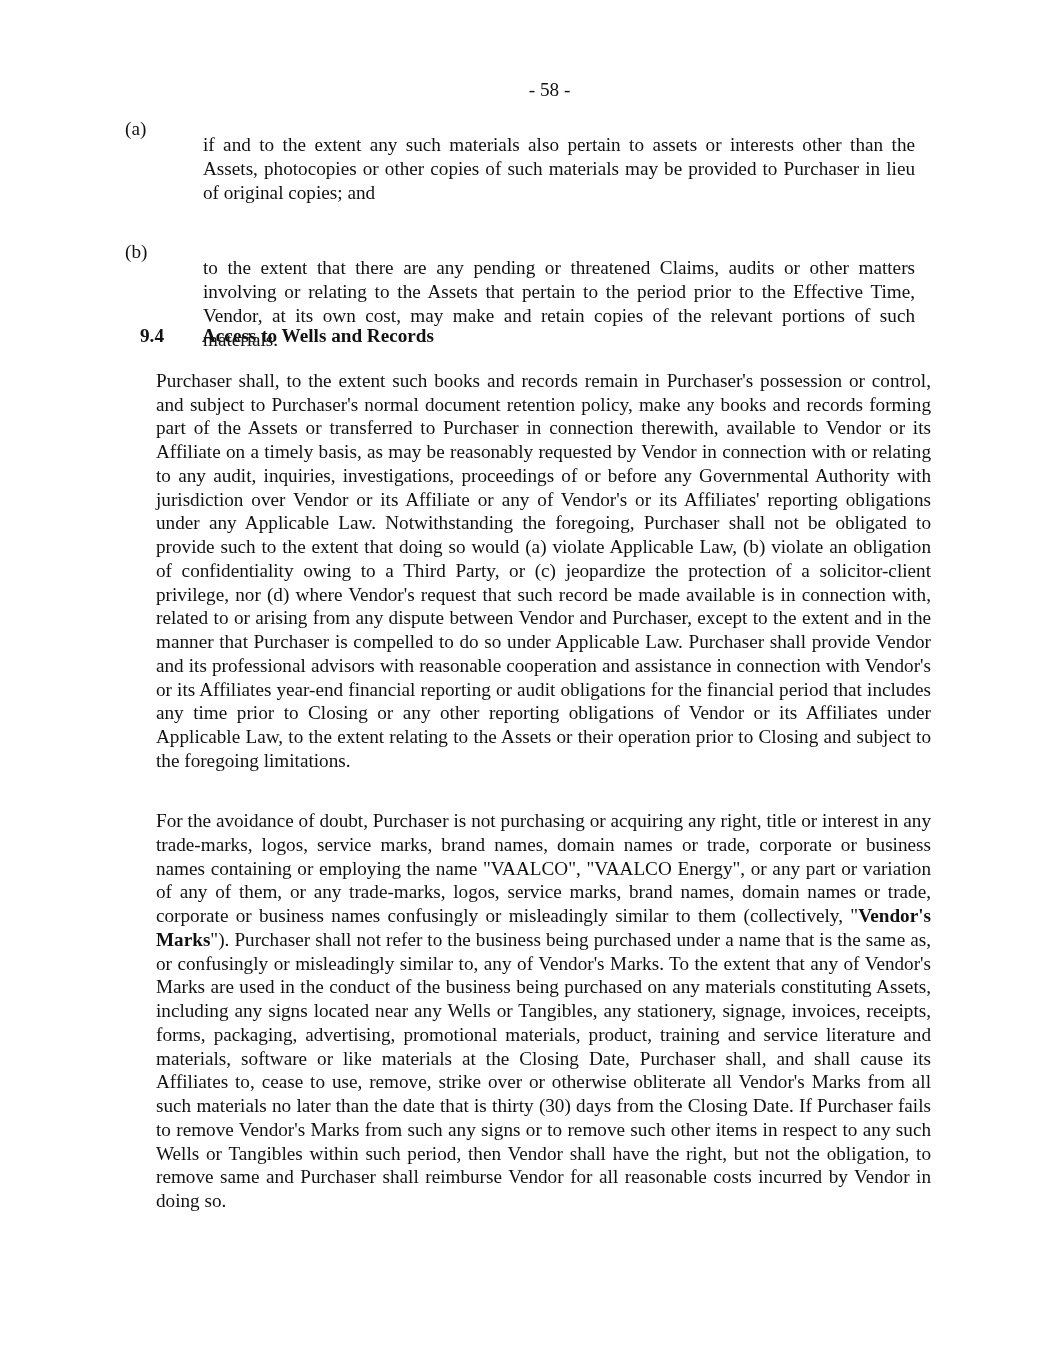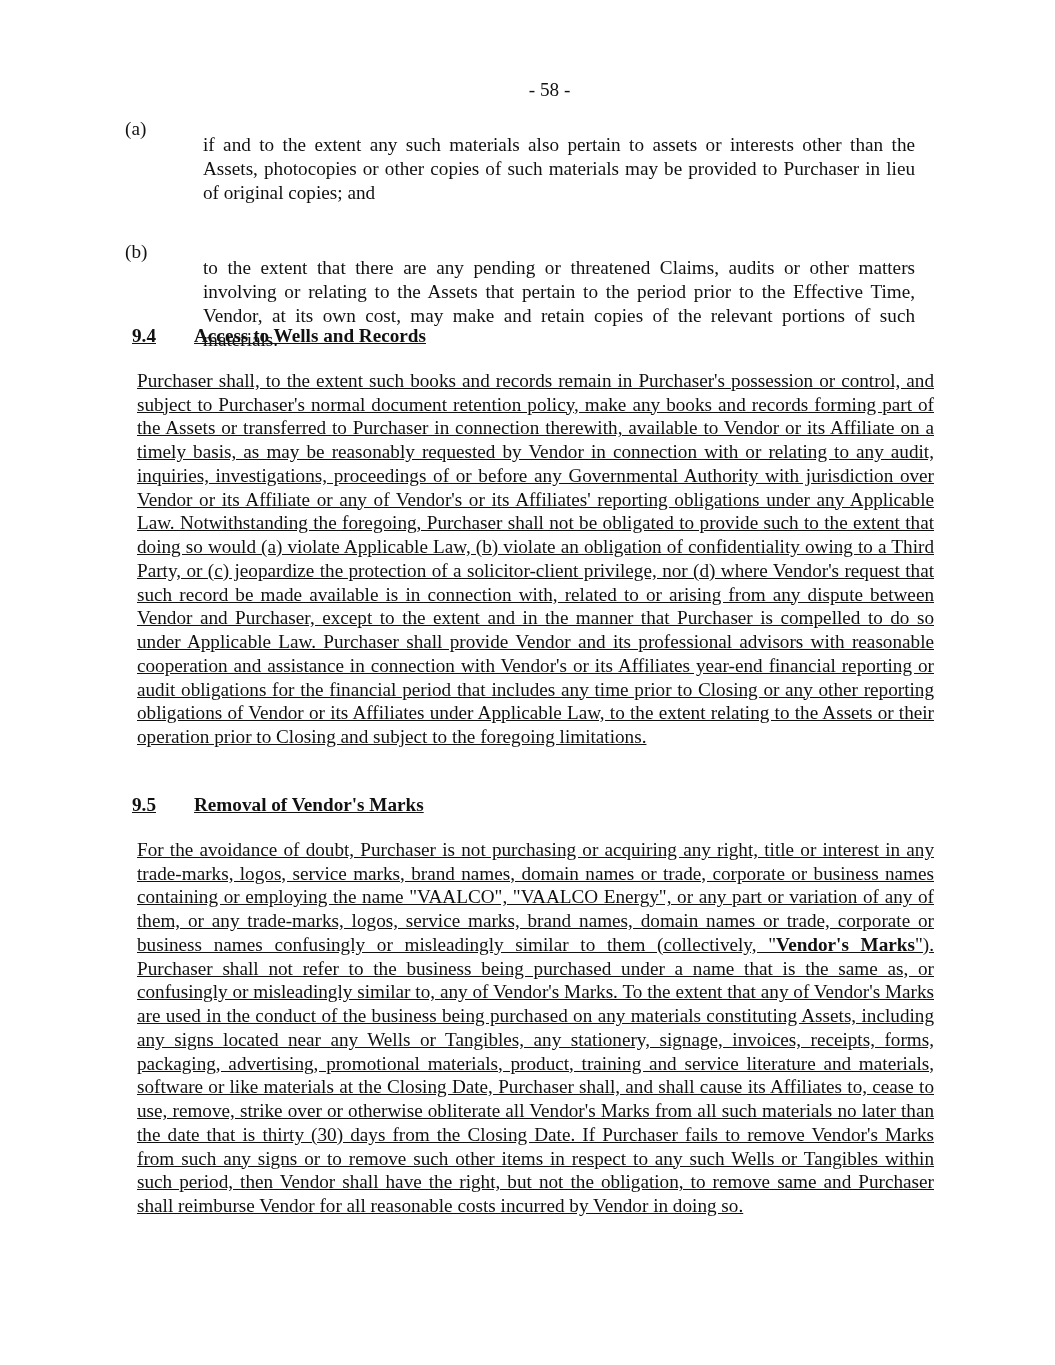--- a/index.html
+++ b/index.html
@@ -46,35 +46,34 @@
       flex: 0 0 62px;
       padding-left: 1px;
     }
     .list-text {
       flex: 1;
       margin: 16px;
       text-align: justify;
     }
     .section {
       position: absolute;
-      left: 8px;
+      left: 16px;
       width: 807px;
-      text-decoration: underline;
     }
     .section-heading {
       display: flex;
       font-weight: bold;
       margin: 0 0 21px 0;
     }
     .section-number {
       width: 62px;
       flex: 0 0 62px;
     }
     .section-body {
-      margin: 5px;
+      margin: 16px;
       text-align: justify;
     }
     .defined-term {
       font-weight: bold;
     }
     #sec-94 { top: 324px; }
     #sec-95 { top: 793px; }
   </style>
 </head>
 <body>
@@ -96,20 +95,16 @@
 
   <div class="section" id="sec-94">
     <div class="section-heading">
       <span class="section-number">9.4</span>
       <span class="section-title">Access to Wells and Records</span>
     </div>
     <p class="section-body">Purchaser shall, to the extent such books and records remain in Purchaser's possession or control, and subject to Purchaser's normal document retention policy, make any books and records forming part of the Assets or transferred to Purchaser in connection therewith, available to Vendor or its Affiliate on a timely basis, as may be reasonably requested by Vendor in connection with or relating to any audit, inquiries, investigations, proceedings of or before any Governmental Authority with jurisdiction over Vendor or its Affiliate or any of Vendor's or its Affiliates' reporting obligations under any Applicable Law. Notwithstanding the foregoing, Purchaser shall not be obligated to provide such to the extent that doing so would (a) violate Applicable Law, (b) violate an obligation of confidentiality owing to a Third Party, or (c) jeopardize the protection of a solicitor-client privilege, nor (d) where Vendor's request that such record be made available is in connection with, related to or arising from any dispute between Vendor and Purchaser, except to the extent and in the manner that Purchaser is compelled to do so under Applicable Law. Purchaser shall provide Vendor and its professional advisors with reasonable cooperation and assistance in connection with Vendor's or its Affiliates year-end financial reporting or audit obligations for the financial period that includes any time prior to Closing or any other reporting obligations of Vendor or its Affiliates under Applicable Law, to the extent relating to the Assets or their operation prior to Closing and subject to the foregoing limitations.</p>
   </div>
 
   <div class="section" id="sec-95">
-    <div class="section-heading">
-      <span class="section-number">9.5</span>
-      <span class="section-title">Removal of Vendor's Marks</span>
-    </div>
     <p class="section-body"><span>For the avoidance of doubt, Purchaser is not purchasing or acquiring any right, title or interest in any trade-marks, logos, service marks, brand names, domain names or trade, corporate or business names containing or employing the name "VAALCO", "VAALCO Energy", or any part or variation of any of them, or any trade-marks, logos, service marks, brand names, domain names or trade, corporate or business names confusingly or misleadingly similar to them (collectively, "</span><span class="defined-term">Vendor's Marks</span><span>"). Purchaser shall not refer to the business being purchased under a name that is the same as, or confusingly or misleadingly similar to, any of Vendor's Marks. To the extent that any of Vendor's Marks are used in the conduct of the business being purchased on any materials constituting Assets, including any signs located near any Wells or Tangibles, any stationery, signage, invoices, receipts, forms, packaging, advertising, promotional materials, product, training and service literature and materials, software or like materials at the Closing Date, Purchaser shall, and shall cause its Affiliates to, cease to use, remove, strike over or otherwise obliterate all Vendor's Marks from all such materials no later than the date that is thirty (30) days from the Closing Date. If Purchaser fails to remove Vendor's Marks from such any signs or to remove such other items in respect to any such Wells or Tangibles within such period, then Vendor shall have the right, but not the obligation, to remove same and Purchaser shall reimburse Vendor for all reasonable costs incurred by Vendor in doing so.</span></p>
   </div>
 
 </div>
 
 </body></html>

